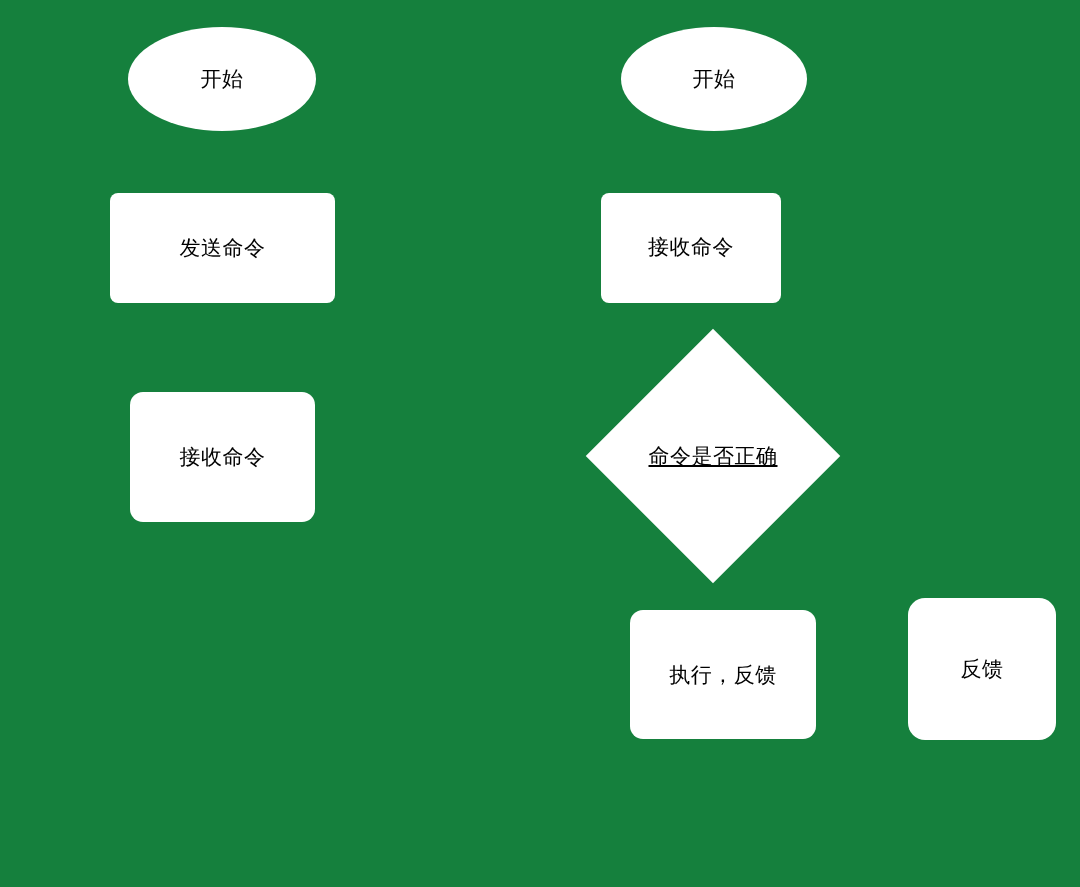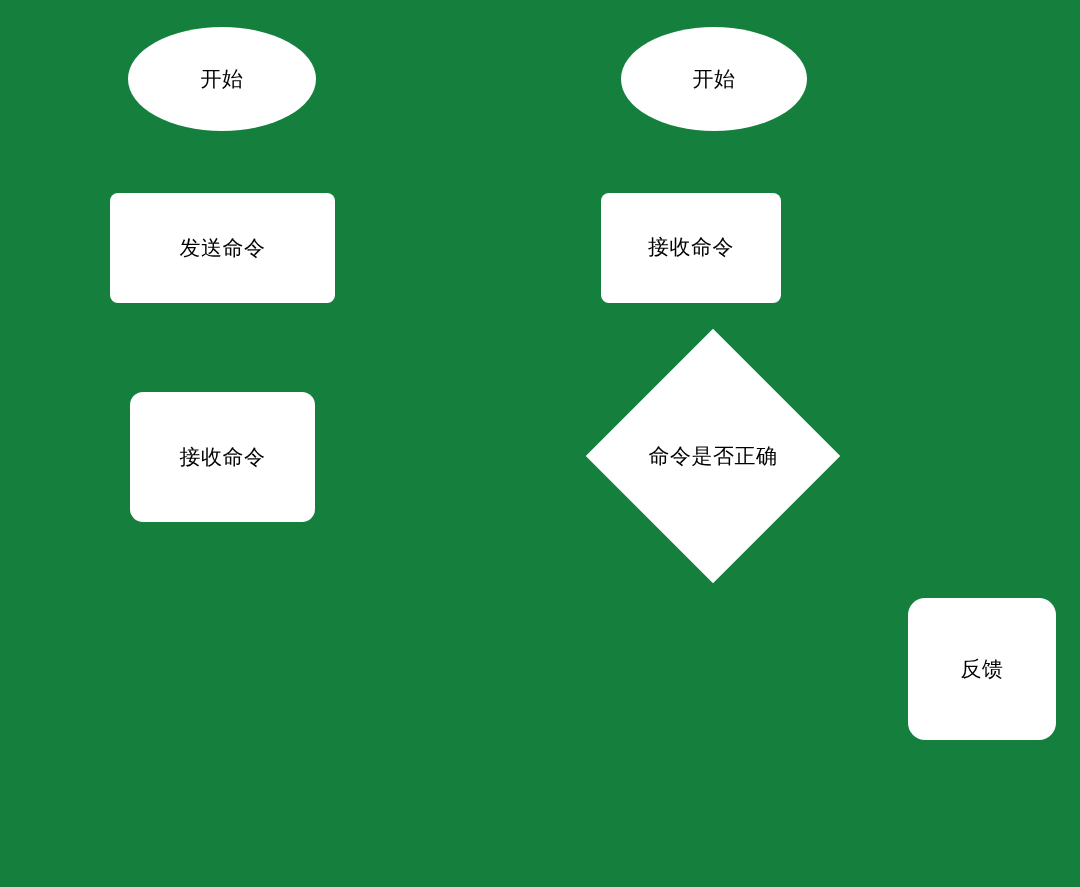--- a/index.html
+++ b/index.html
@@ -58,20 +58,21 @@
     left: 0;
     top: 0;
     width: 100%;
     height: 100%;
     background: #ffffff;
     transform: rotate(45deg);
   }
   .shape-diamond .node-label {
     position: relative;
     z-index: 2;
+    text-decoration: underline;
   }
 </style>
 </head>
 <body>
 
 <div id="canvas">
 
   <div class="node shape-ellipse" style="left:128px; top:27px; width:188px; height:104px;">
     <span class="node-label">开始</span>
   </div>
@@ -90,18 +91,21 @@
 
   <div class="node shape-rect" style="left:601px; top:193px; width:180px; height:110px;font-family:Liberation Serif, serif;">
     <span class="node-label">接收命令</span>
   </div>
 
   <div class="node shape-diamond" style="left:623px; top:366px; width:180px; height:180px;">
     <span class="diamond-body"></span>
     <span class="node-label">命令是否正确</span>
   </div>
 
+  <div class="node shape-roundrect" style="left:630px; top:610px; width:186px; height:129px;">
+    <span class="node-label">执行，反馈</span>
+  </div>
 
   <div class="node shape-roundrect" style="left:908px; top:598px; width:148px; height:142px;border-radius:17px;">
     <span class="node-label">反馈</span>
   </div>
 
 </div>
 
 </body></html>

